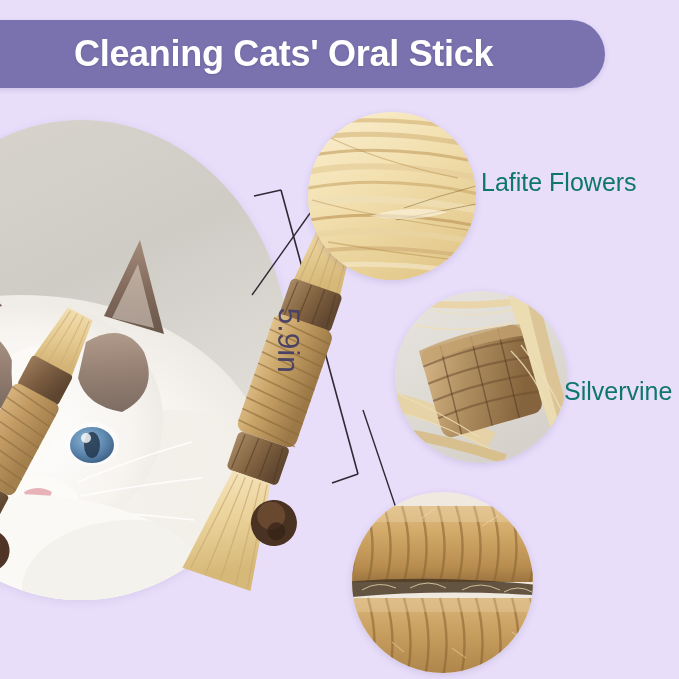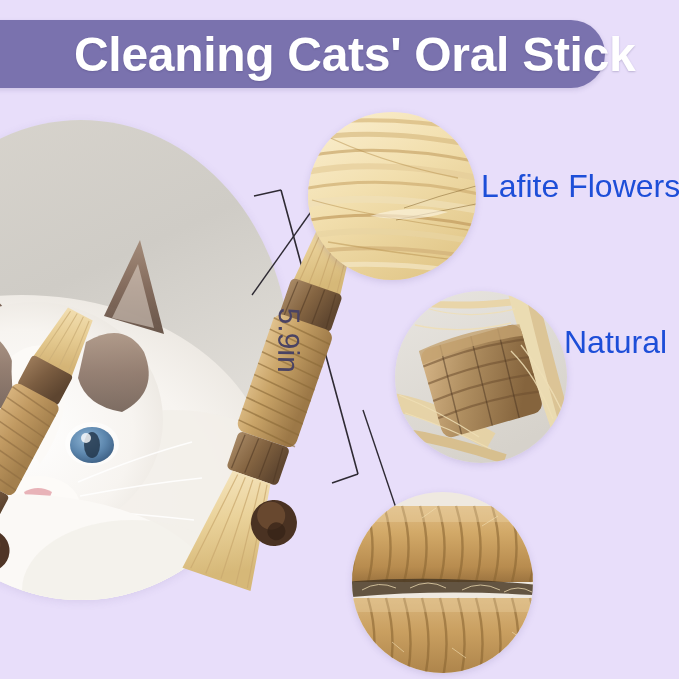--- a/index.html
+++ b/index.html
@@ -18,21 +18,21 @@
     width:645px;height:68px;
     background:#7a72ae;
     border-radius:40px;
     box-shadow:0 2px 5px rgba(90,80,140,.18);
   }
   .banner-text{
     position:absolute;left:40px;top:20px;width:605px;height:68px;
     display:flex;align-items:center;
     padding-left:34px;box-sizing:border-box;
     color:#ffffff;
-    font-size:48px;font-weight:bold;
+    font-size:36px;font-weight:bold;
     letter-spacing:-.3px;
     white-space:nowrap;
     text-shadow:0 1px 2px rgba(60,50,100,.25);
   }
 
   
   .photo{
     position:absolute;left:-128px;top:120px;
     width:418px;height:480px;
     border-radius:50%;
@@ -47,22 +47,22 @@
     box-shadow:0 2px 7px rgba(120,105,165,.22);
   }
   .inset svg{display:block;width:100%;height:100%;}
   #inset-lafite{left:308px;top:112px;width:168px;height:168px;}
   #inset-silver{left:395px;top:291px;width:172px;height:172px;}
   #inset-hemp  {left:352px;top:492px;width:181px;height:181px;}
 
   
   .label{
     position:absolute;
-    color:#1d4ed8;
-    font-size:32px;
+    color:#0f766e;
+    font-size:25px;
     white-space:nowrap;
   }
   #label-lafite{left:481px;top:168px;}
   #label-silver-1{left:564px;top:324px;}
   #label-silver-2{left:564px;top:377px;}
   #label-hemp{left:538px;top:546px;}
 
   
   .overlay{position:absolute;left:0;top:0;width:679px;height:679px;pointer-events:none;}
   .overlay svg{display:block;width:679px;height:679px;}
@@ -447,15 +447,15 @@
           <path d="M70 26 L84 16"></path>
         <path d="M130 34 L146 24"></path>
           <path d="M40 150 L52 160"></path>
         <path d="M100 156 L114 166"></path>
           <path d="M160 140 L174 150"></path>
       </g>
     </svg>
   </div>
 
   <div class="label" id="label-lafite">Lafite Flowers</div>
-  <div class="label" id="label-silver-1">Natural</div>
+  <div class="label" id="label-silver-2">Silvervine</div>
 
 </div>
 
 </body></html>

